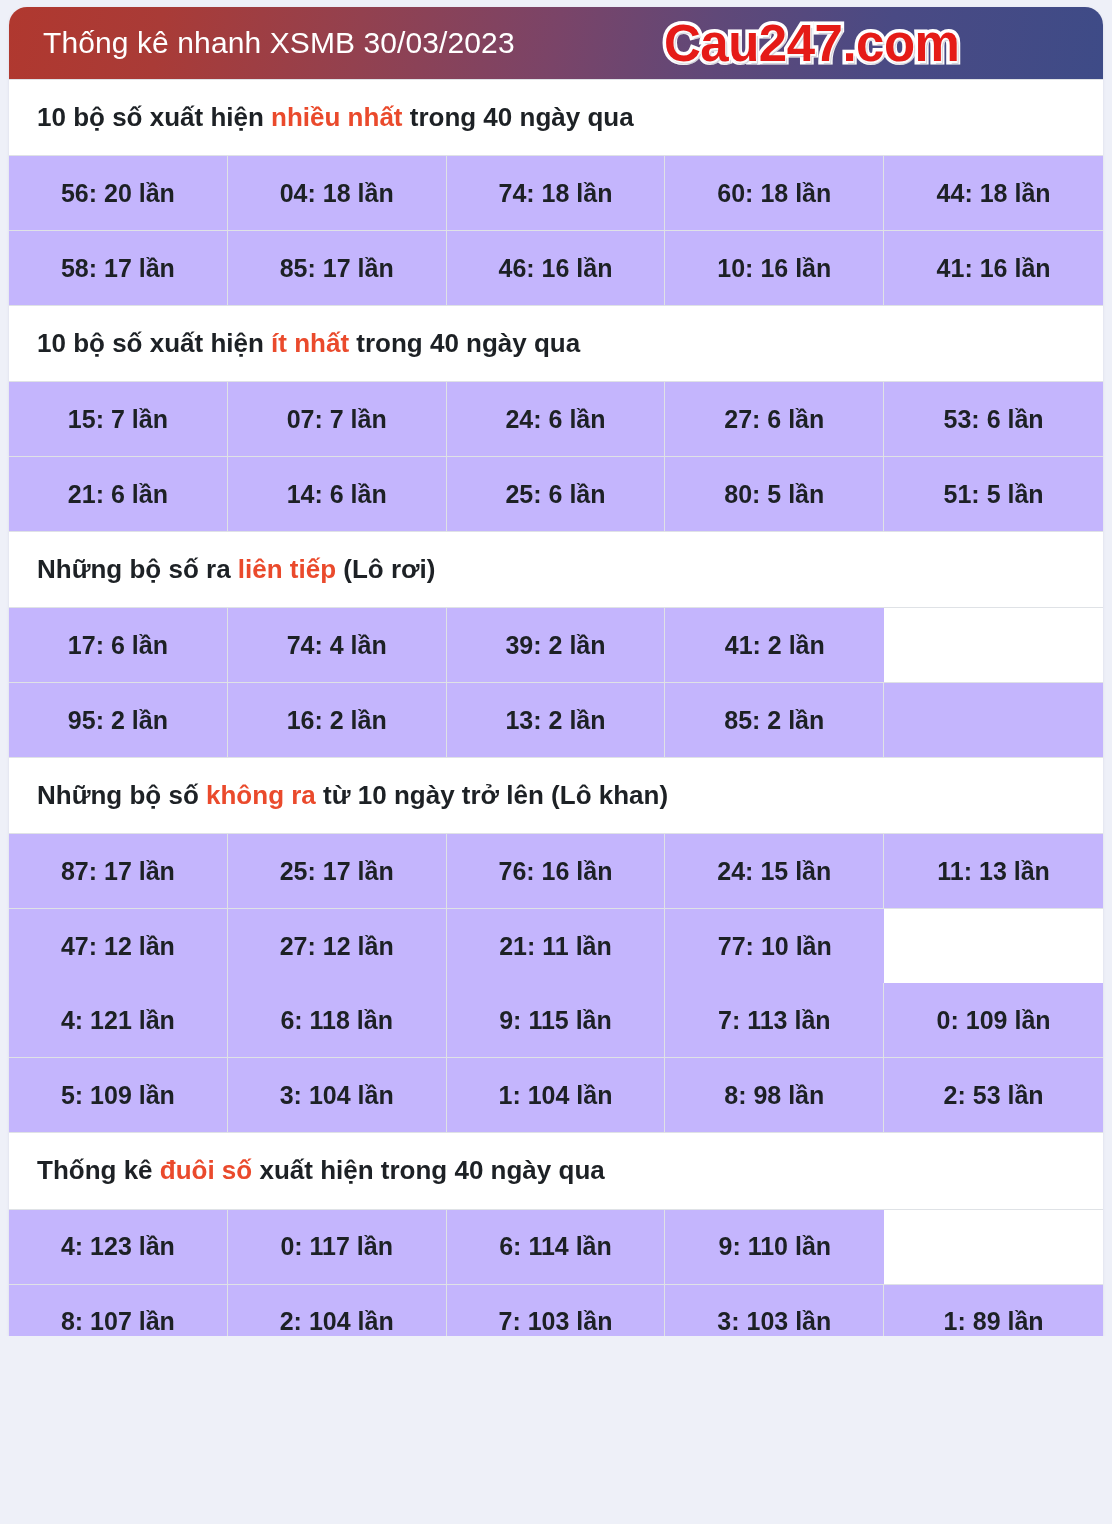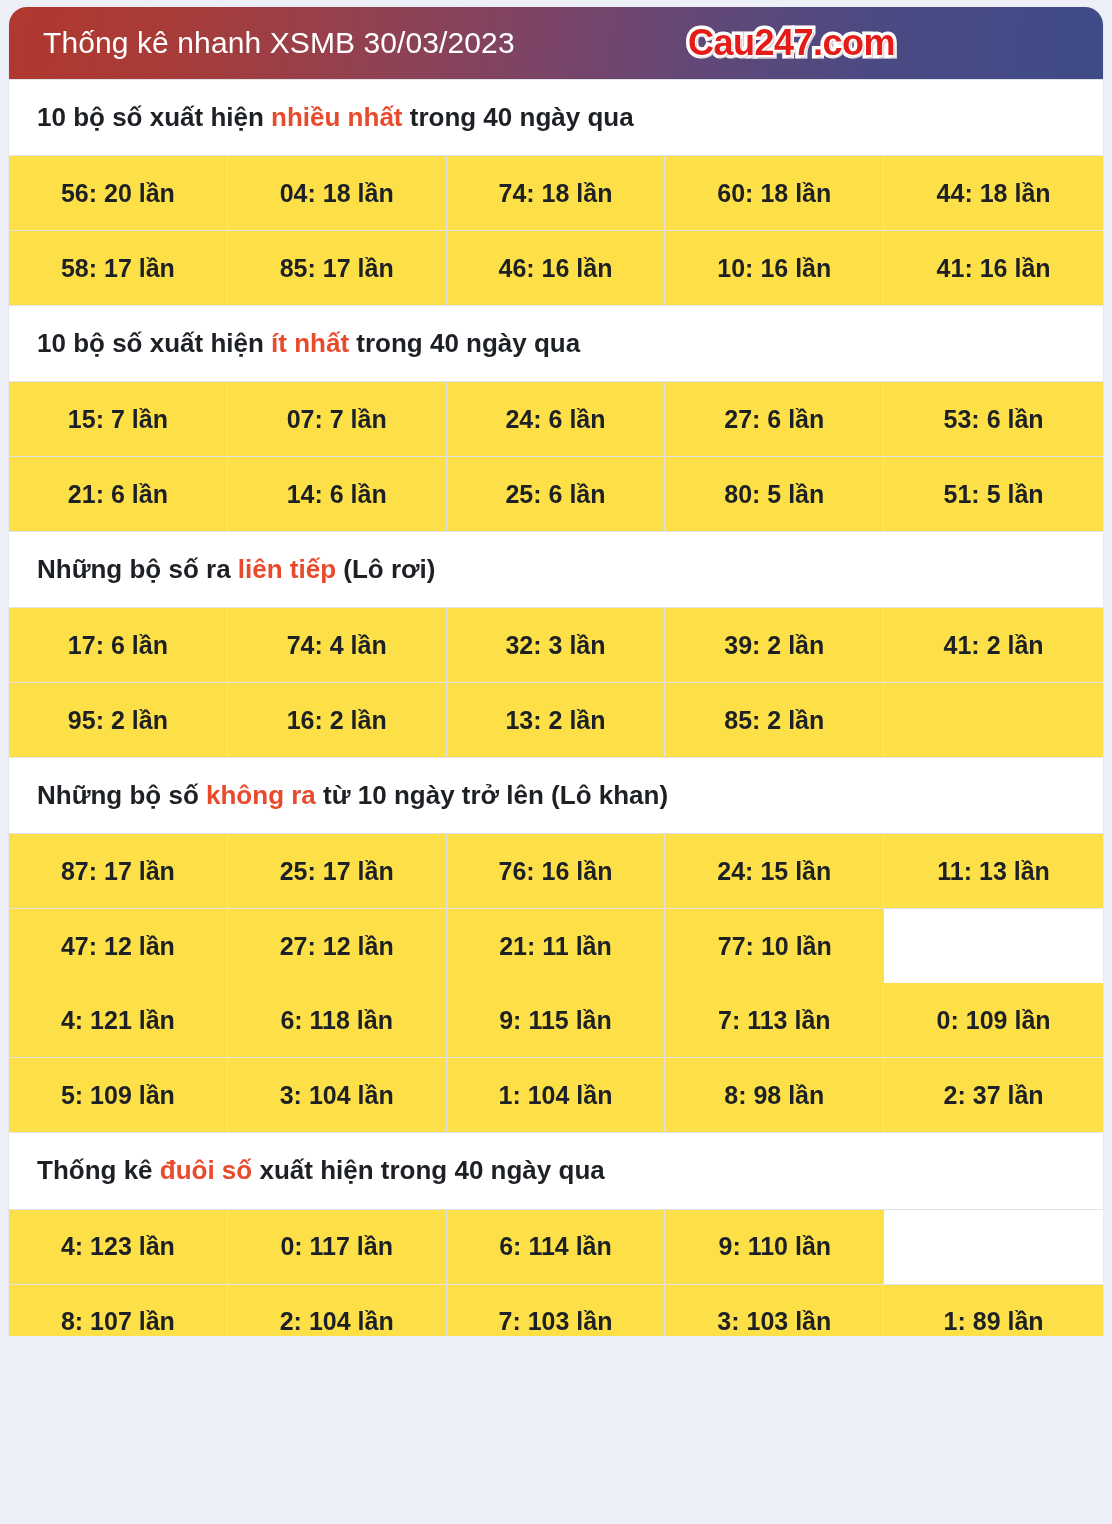--- a/index.html
+++ b/index.html
@@ -60,31 +60,30 @@
 
   .logo-wrap {
     position: absolute;
     left: 655px;
     top: 50%;
     transform: translateY(-50%);
     line-height: 1;
   }
 
   .logo {
-    font-size: 36px;
+    font-size: 51px;
     font-weight: 700;
     color: #e51b17;
     letter-spacing: -0.5px;
     white-space: nowrap;
     -webkit-text-stroke: 7px #ffffff;
     paint-order: stroke fill;
     text-shadow:
       1px 2px 0 rgba(255,255,255,.9),
       2px 3px 1px rgba(120,120,140,.35);
-    margin-left: 24px;
   }
 
   
   .section-title {
     border-top: 1px solid #dfe2e6;
     border-bottom: 1px solid #dfe2e6;
     padding: 23px 0 23px 28px;
     font-size: 26px;
     font-weight: 700;
     color: #1d2125;
@@ -106,21 +105,21 @@
 
   .cell {
     height: 74px;
     display: flex;
     align-items: center;
     justify-content: center;
     font-size: 25px;
     font-weight: 700;
     color: #1d2125;
     border-right: 1px solid #dfe2e6;
-    background: #fde047;
+    background: #c4b5fd;
     white-space: nowrap;
   }
   .cell:last-child { border-right: none; }
   .cell.empty { color: transparent; }
 
   .section-block:last-child .grid-row:last-child { border-bottom: none; }
 </style>
 </head>
 <body>
 
@@ -167,21 +166,20 @@
             <div class="cell">25: 6 lần</div>
             <div class="cell">80: 5 lần</div>
             <div class="cell">51: 5 lần</div>
           </div>
         </div>
         <div class="section-block">
           <div class="section-title"><span class="plain">Những bộ số ra </span><span class="hl">liên tiếp</span><span class="plain"> (Lô rơi)</span></div>
           <div class="grid-row">
             <div class="cell">17: 6 lần</div>
             <div class="cell">74: 4 lần</div>
-            <div class="cell">32: 3 lần</div>
             <div class="cell">39: 2 lần</div>
             <div class="cell">41: 2 lần</div>
           </div>
           <div class="grid-row">
             <div class="cell">95: 2 lần</div>
             <div class="cell">16: 2 lần</div>
             <div class="cell">13: 2 lần</div>
             <div class="cell">85: 2 lần</div>
             <div class="cell empty"></div>
           </div>
@@ -208,21 +206,21 @@
             <div class="cell">6: 118 lần</div>
             <div class="cell">9: 115 lần</div>
             <div class="cell">7: 113 lần</div>
             <div class="cell">0: 109 lần</div>
           </div>
           <div class="grid-row">
             <div class="cell">5: 109 lần</div>
             <div class="cell">3: 104 lần</div>
             <div class="cell">1: 104 lần</div>
             <div class="cell">8: 98 lần</div>
-            <div class="cell">2: 37 lần</div>
+            <div class="cell">2: 53 lần</div>
           </div>
         </div>
         <div class="section-block">
           <div class="section-title"><span class="plain">Thống kê </span><span class="hl">đuôi số</span><span class="plain"> xuất hiện trong 40 ngày qua</span></div>
           <div class="grid-row">
             <div class="cell">4: 123 lần</div>
             <div class="cell">0: 117 lần</div>
             <div class="cell">6: 114 lần</div>
             <div class="cell">9: 110 lần</div>
           </div>

